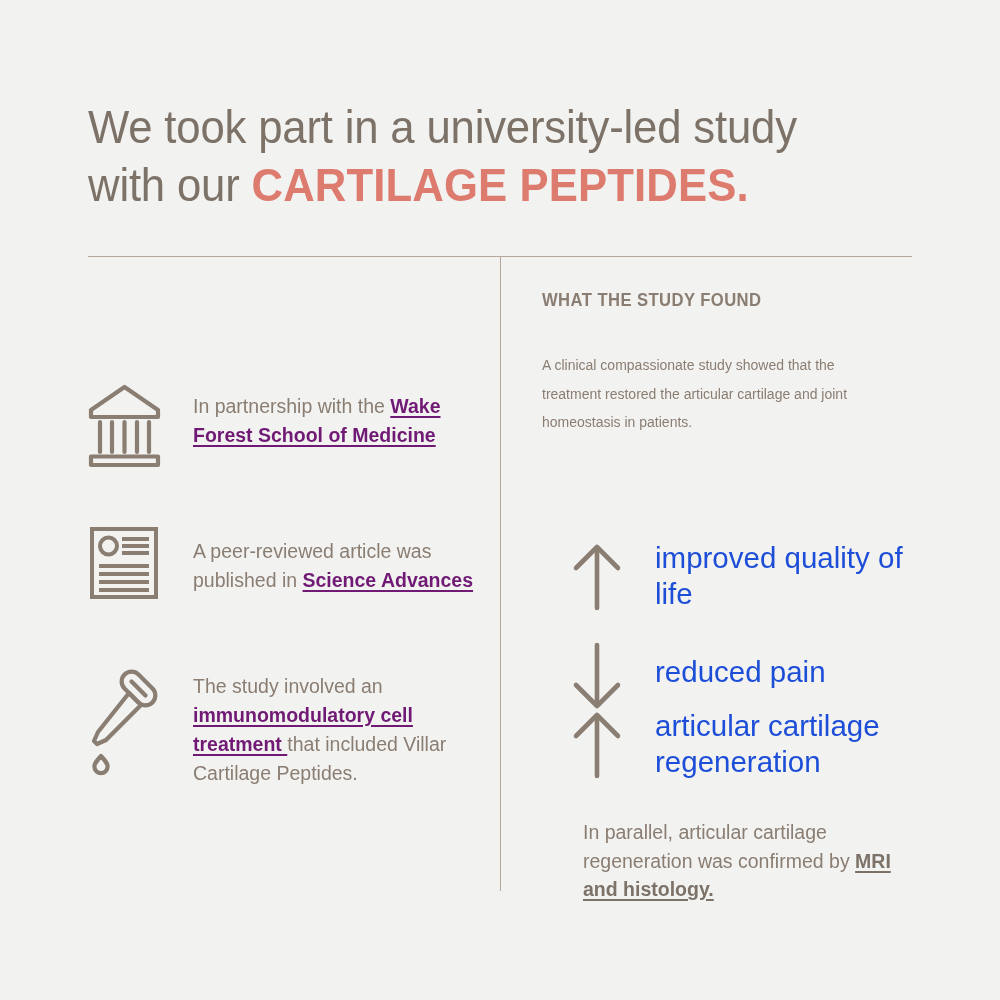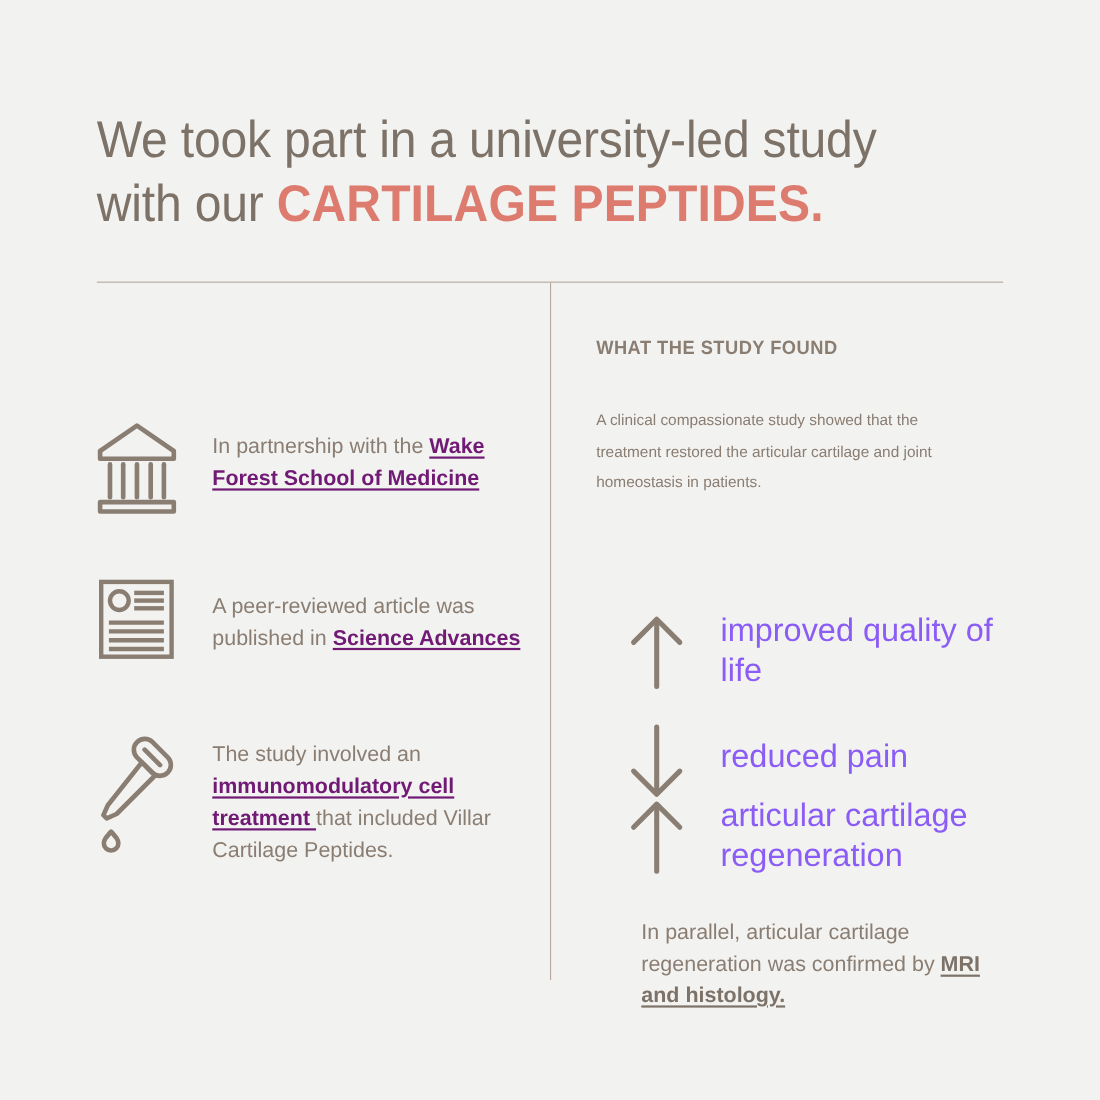--- a/index.html
+++ b/index.html
@@ -98,21 +98,21 @@
     text-decoration: underline;
     text-decoration-thickness: 1.5px;
     text-underline-offset: 2.5px;
     color: #701a75;
   }
 
   
   .right-col {
     position: absolute;
     left: 542px;
-    top: 306px;
+    top: 290px;
     width: 400px;
   }
   .eyebrow {
     font-family: "Liberation Sans Narrow", "Liberation Sans", sans-serif;
     font-size: 17.5px;
     font-weight: 700;
     letter-spacing: 0.45px;
     color: #8a7d72;
     transform: scaleX(0.95);
     transform-origin: left center;
@@ -154,21 +154,21 @@
   .arrow-box {
     width: 70px;
     flex: 0 0 70px;
     display: flex;
     justify-content: center;
     padding-top: 3px;
   }
   .outcome-label {
     font-size: 29.5px;
     line-height: 36px;
-    color: #8b5cf6;
+    color: #1d4ed8;
     padding-left: 23px;
   }
   .outcome-2 .outcome-label { padding-top: 3px; margin-top: 12px; }
 
   .closing {
     position: absolute;
     left: 0px;
     top: 528px;
     width: 340px;
     font-size: 19.5px;

